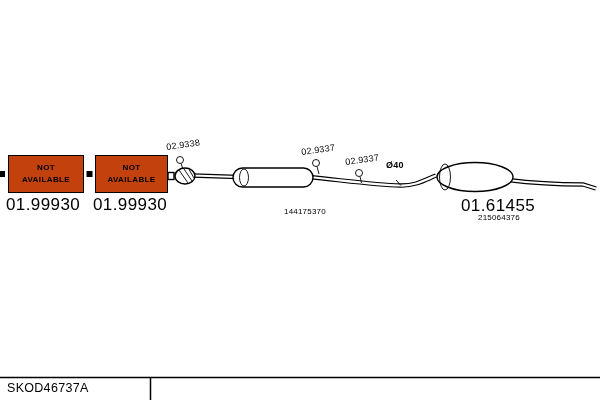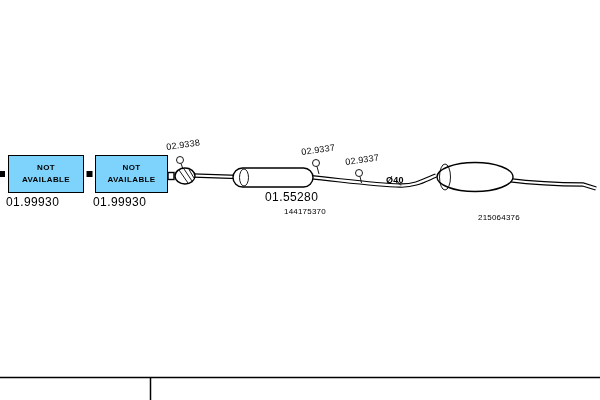--- a/index.html
+++ b/index.html
@@ -8,26 +8,26 @@
     width:600px; height:400px;
     font-family:"Liberation Sans", sans-serif;
     color:#000;
   }
   .canvas {
     position:relative; width:600px; height:400px;
     background:#ffffff; overflow:hidden;
   }
   .canvas > svg { position:absolute; left:0; top:0; }
   .label { position:absolute; color:#000; white-space:nowrap; line-height:1; }
-  .pn   { font-size:12px; letter-spacing:0.4px; }
+  .pn   { font-size:17px; letter-spacing:0.4px; }
   .sub  { font-size:8px;  letter-spacing:0.2px; }
   .small{ font-size:9px;  letter-spacing:0.2px; }
   .tilt { transform:rotate(-8deg); transform-origin:left bottom; }
   .navail {
-    position:absolute; border:1.4px solid #000; background:#7dd3fc;
+    position:absolute; border:1.4px solid #000; background:#c2410c;
     display:flex; flex-direction:column; align-items:center; justify-content:center;
     font-size:8px; font-weight:bold; letter-spacing:0.4px; line-height:1.5;
   }
   .footer-code { font-size:12.5px; letter-spacing:0.3px; }
 
   .pipe-outer { stroke:#000; stroke-width:4.4; fill:none; stroke-linecap:butt; }
   .pipe-inner { stroke:#fff; stroke-width:2.2; fill:none; stroke-linecap:butt; }
   .shape      { fill:#fff; stroke:#000; stroke-width:1.4; }
   .thin       { fill:none; stroke:#000; stroke-width:0.9; }
   .mark       { fill:#000; stroke:none; }
@@ -85,20 +85,21 @@
     <span>NOT</span>
     <span>AVAILABLE</span>
   </div>
 
   <span class="label pn" style="left:6px;  top:196px;">01.99930</span>
   <span class="label pn" style="left:93px; top:196px;">01.99930</span>
 
   <span class="label small tilt" style="left:167px; top:143px;">02.9338</span>
   <span class="label small tilt" style="left:302px; top:148px;">02.9337</span>
   <span class="label small tilt" style="left:346px; top:158px;">02.9337</span>
-  <span class="label small" style="left:386px; top:176px; font-weight:bold;">Ø40</span>
+  <span class="label small" style="left:386px; top:161px; font-weight:bold;">Ø40</span>
 
-  <span class="label pn" style="left:265px; top:191px;">01.55280</span>
   <span class="label sub" style="left:284px; top:208px;">144175370</span>
 
+  <span class="label pn" style="left:461px; top:197px;">01.61455</span>
   <span class="label sub" style="left:478px; top:214px;">215064376</span>
 
+  <span class="label footer-code" style="left:7px; top:382px;">SKOD46737A</span>
 </div>
 
 </body></html>

